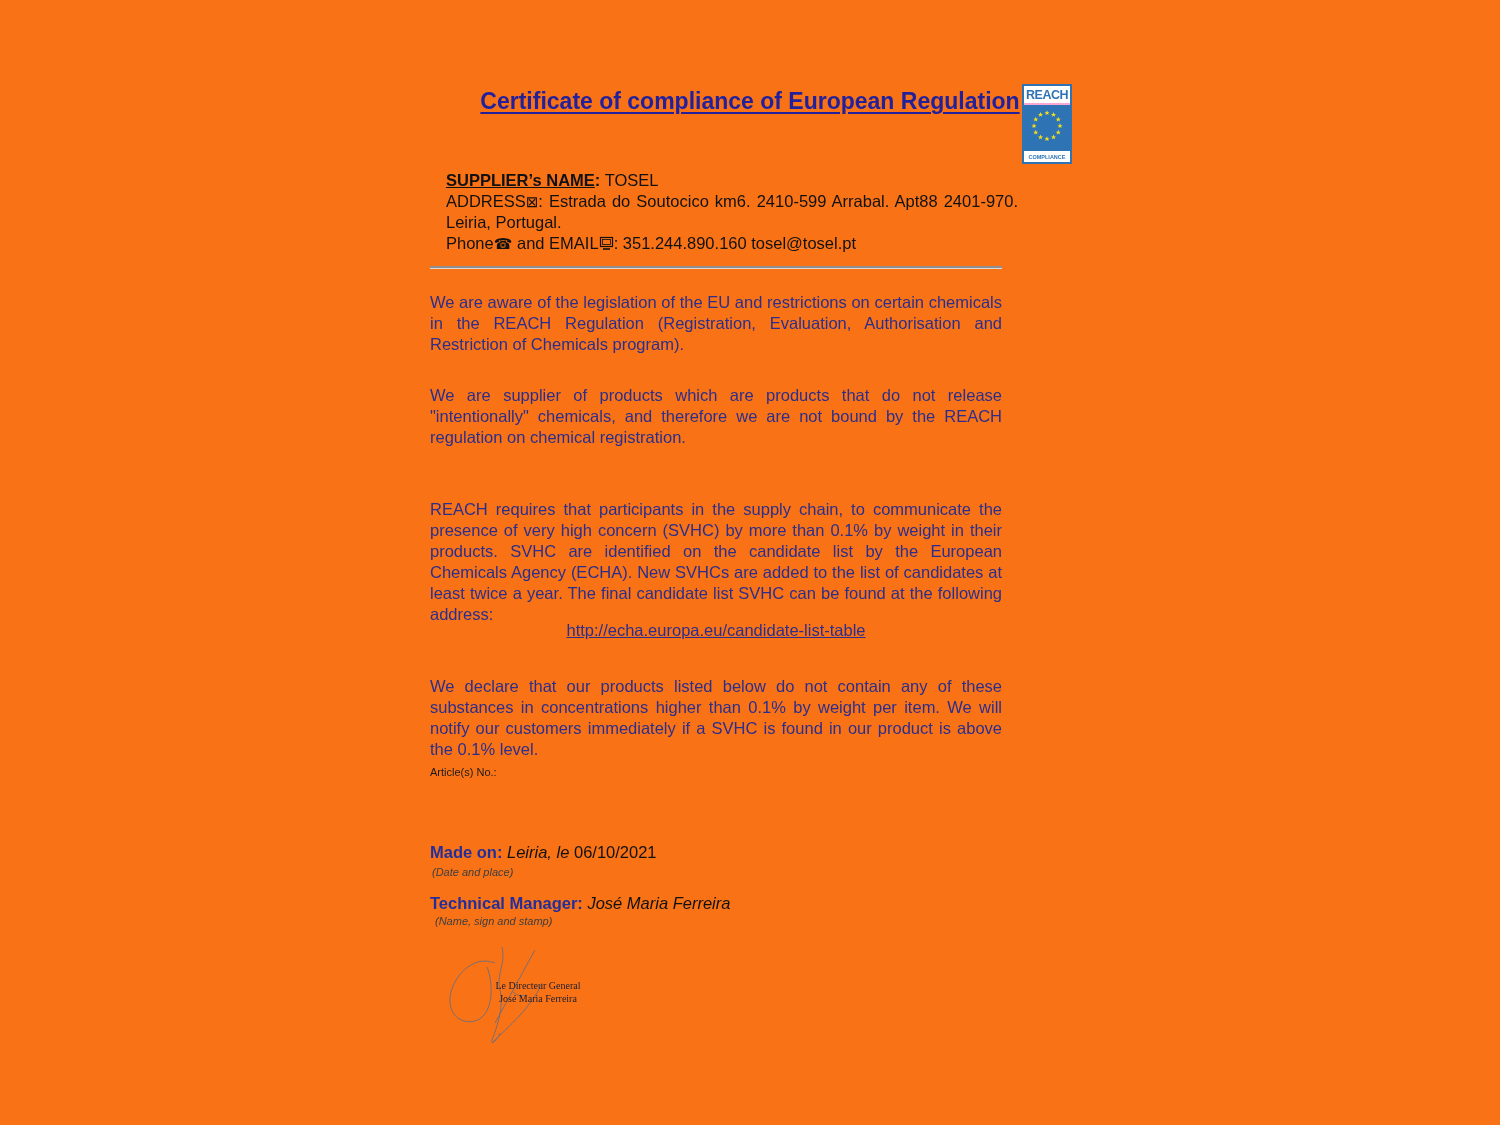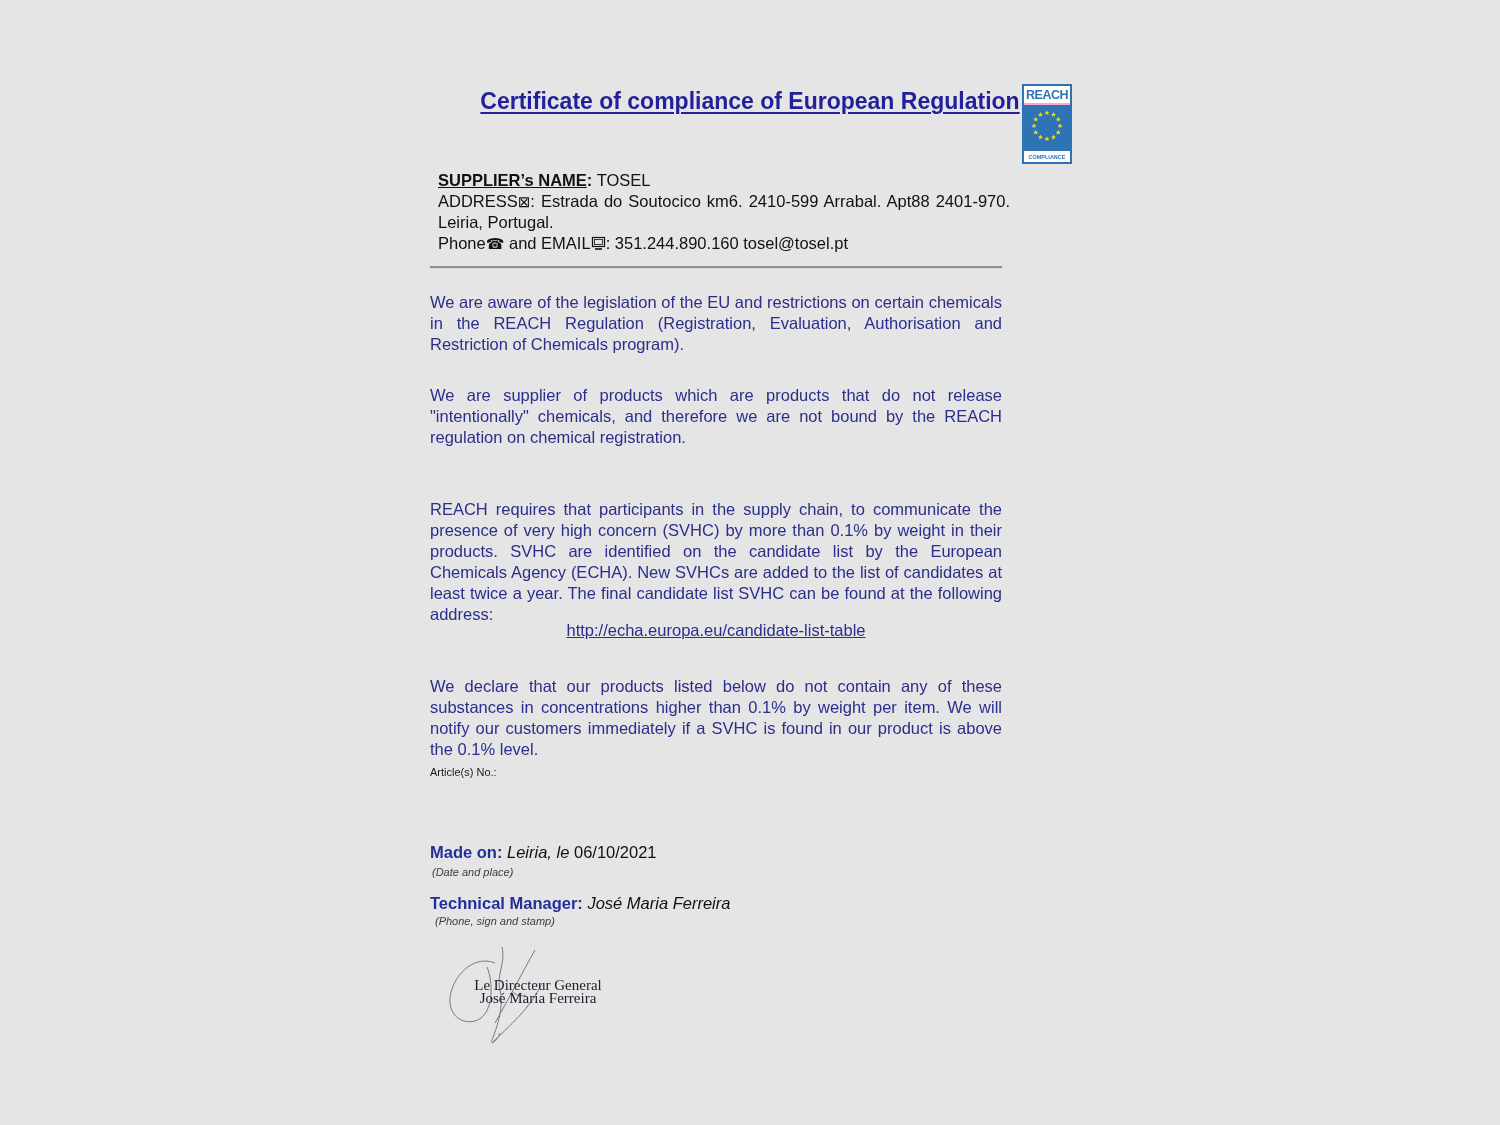--- a/index.html
+++ b/index.html
@@ -1,32 +1,32 @@
 <!DOCTYPE html>
 <html><head>
 <meta charset="utf-8">
 <style>
   * { margin:0; padding:0; box-sizing:border-box; }
   body { width:1500px; height:1125px; background:#ffffff; font-family:"Liberation Sans", sans-serif; }
-  .page { position:relative; width:1500px; height:1125px; background:#e5e5e5; overflow:hidden;padding-left:30px; }
+  .page { position:relative; width:1500px; height:1125px; background:#f97316; overflow:hidden;padding-left:30px; }
   .doc { position:absolute; left:430px; top:0; width:572px; }
 
   .title-block { position:absolute; top:86px; left:0; width:100%; text-align:center;
                  color:#22219b; font-weight:bold; font-size:23px; line-height:31px; }
   .title-line1 { text-decoration:underline; text-decoration-thickness:2px; text-underline-offset:3px; }
 
   .reach-logo { position:absolute; left:1022px; top:84px; width:50px; height:80px;
                 border:2px solid #2e74b5; background:#2e74b5; }
   .logo-head { height:19px; background:#ffffff; border-bottom:2px solid #f9a8d4; text-align:center;
                color:#2e74b5; font-weight:bold; font-size:12.5px; line-height:18px; letter-spacing:-0.5px; }
   .logo-stars { height:44px; position:relative; }
   .logo-foot { height:13px; background:#ffffff; border-top:2px solid #2e74b5; text-align:center;
                color:#2e74b5; font-weight:bold; font-size:5.5px; line-height:12px; }
 
-  .supplier { position:absolute; top:170px; left:8px; width:100%; color:#111111;
+  .supplier { position:absolute; top:170px; left:16px; width:100%; color:#111111;
               font-size:16.5px; line-height:21px; }
   .supplier .addr { text-align:justify; }
   .lbl-underline { font-weight:bold; text-decoration:underline; }
   .lbl-bold { font-weight:bold; }
   .glyph { font-size:15px; }
   .pc-icon svg { vertical-align:-2px; }
 
   .rule { position:absolute; top:266px; left:0; width:100%; height:3px;
           background:#8f8f8f; border-bottom:1px solid #d9d9d9; }
 
@@ -47,21 +47,21 @@
   .tech-mgr { top:894px; }
   .navy-label { color:#232e9a; font-weight:bold; }
   .italic { font-style:italic; }
   .caption { position:absolute; left:2px; font-size:11px; font-style:italic; color:#3d3d3d; }
   .cap-date { top:866px; }
   .cap-name { top:915px; left:5px; }
 
   .signature { position:absolute; left:10px; top:945px; width:180px; height:115px; }
   .signature svg { position:absolute; left:0; top:0; }
   .sig-text { position:absolute; left:33px; top:34px; width:130px; text-align:center;
-              font-family:"Liberation Serif", serif; font-size:15px; line-height:13px; color:#1c1c2e; }
+              font-family:"Liberation Serif", serif; font-size:10px; line-height:13px; color:#1c1c2e; }
 </style>
 </head>
 <body>
 
 <div class="page">
 
   <div class="title-block">
     <div class="title-line1">Certificate of compliance of European Regulation</div>
   </div>
 
@@ -122,21 +122,21 @@
     <div class="article-line">Article(s) No.:</div>
 
     <div class="sig-label-row made-on">
       <span class="navy-label">Made on:</span><span class="italic"> Leiria, le </span><span>06/10/2021</span>
     </div>
     <div class="caption cap-date">(Date and place)</div>
 
     <div class="sig-label-row tech-mgr">
       <span class="navy-label">Technical Manager:</span><span class="italic"> José Maria Ferreira</span>
     </div>
-    <div class="caption cap-name">(Phone, sign and stamp)</div>
+    <div class="caption cap-name">(Name, sign and stamp)</div>
 
     <div class="signature">
       <svg width="180" height="115" viewBox="0 0 180 115">
         <g fill="none" stroke="#6d6d7c" stroke-width="1" opacity="0.9">
           <path d="M 55 18 C 30 8, 8 38, 10 58 C 12 78, 34 82, 44 70 C 54 58, 52 34, 47 22"></path>
           <path d="M 62 2 C 66 18, 56 30, 60 45 C 64 60, 58 80, 52 95 C 50 100, 56 98, 60 88"></path>
           <path d="M 95 5 C 82 28, 68 55, 55 78"></path>
           <path d="M 52 98 C 68 82, 92 62, 102 38"></path>
           <path d="M 72 46 C 76 50, 80 52, 86 50"></path>
         </g>

